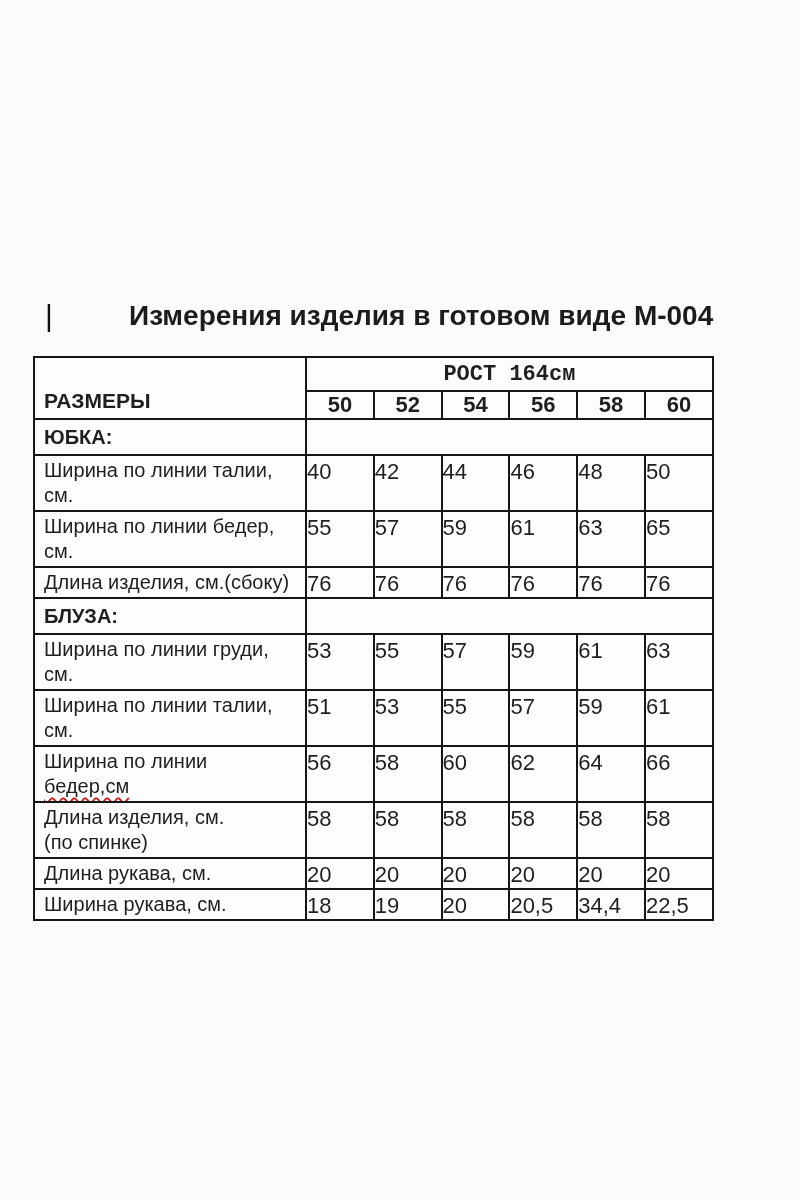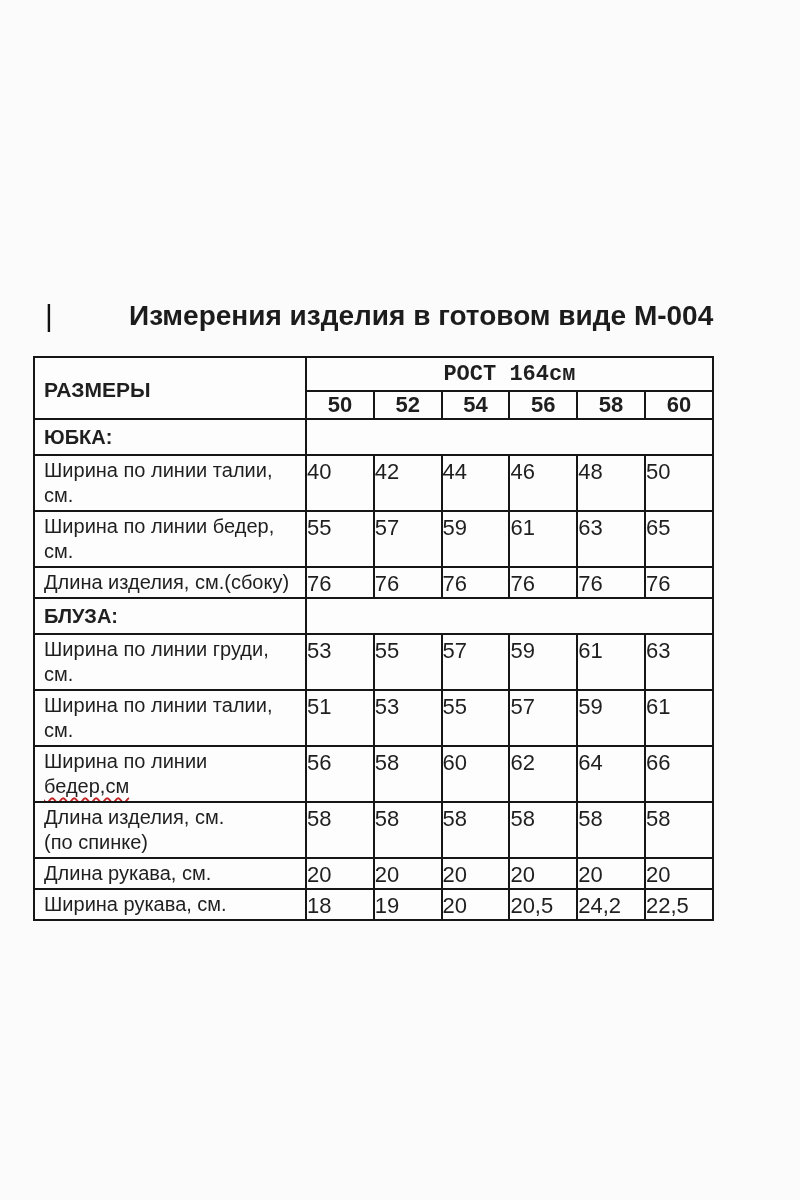--- a/index.html
+++ b/index.html
@@ -44,21 +44,21 @@
     overflow: hidden;
   }
   col.c-label { width: 272px; }
   col.c-size  { width: 67.8px; }
 
   th.corner-cell {
     vertical-align: bottom;
     text-align: left;
     font-size: 21px;
     font-weight: 700;
-    padding: 0 4px 16px 9px;
+    padding: 0 4px 5px 9px;
     height: 62px;
   }
   th.rost-cell {
     height: 34px;
     text-align: center;
     vertical-align: middle;
     font-size: 22px;
     font-weight: 700;
     padding: 0;
     font-family: Liberation Mono, monospace;
@@ -238,19 +238,19 @@
           <td class="cell-value">20</td>
         </tr>
         <tr>
           <td class="cell-label">
             <span class="label-line">Ширина рукава, см.</span>
           </td>
           <td class="cell-value">18</td>
           <td class="cell-value">19</td>
           <td class="cell-value">20</td>
           <td class="cell-value">20,5</td>
-          <td class="cell-value">24,2</td>
+          <td class="cell-value">34,4</td>
           <td class="cell-value">22,5</td>
         </tr>
       </tbody>
   </table>
 
 </div>
 
 </body></html>

